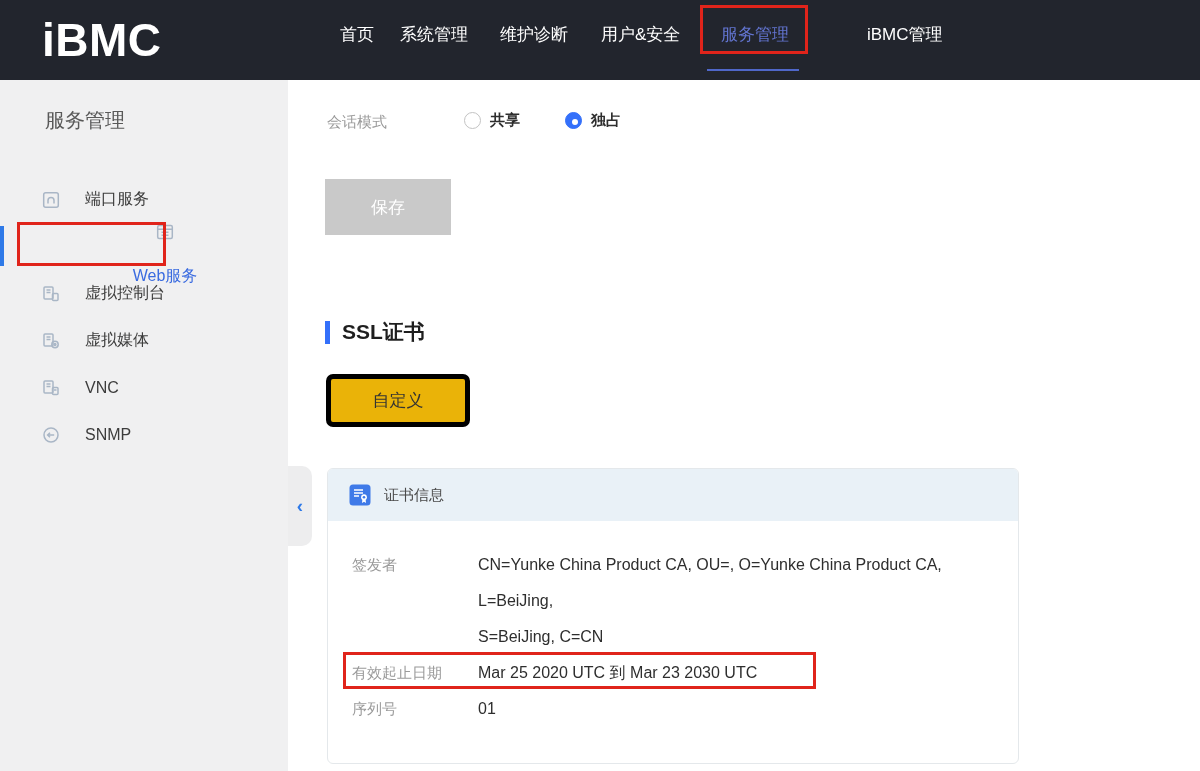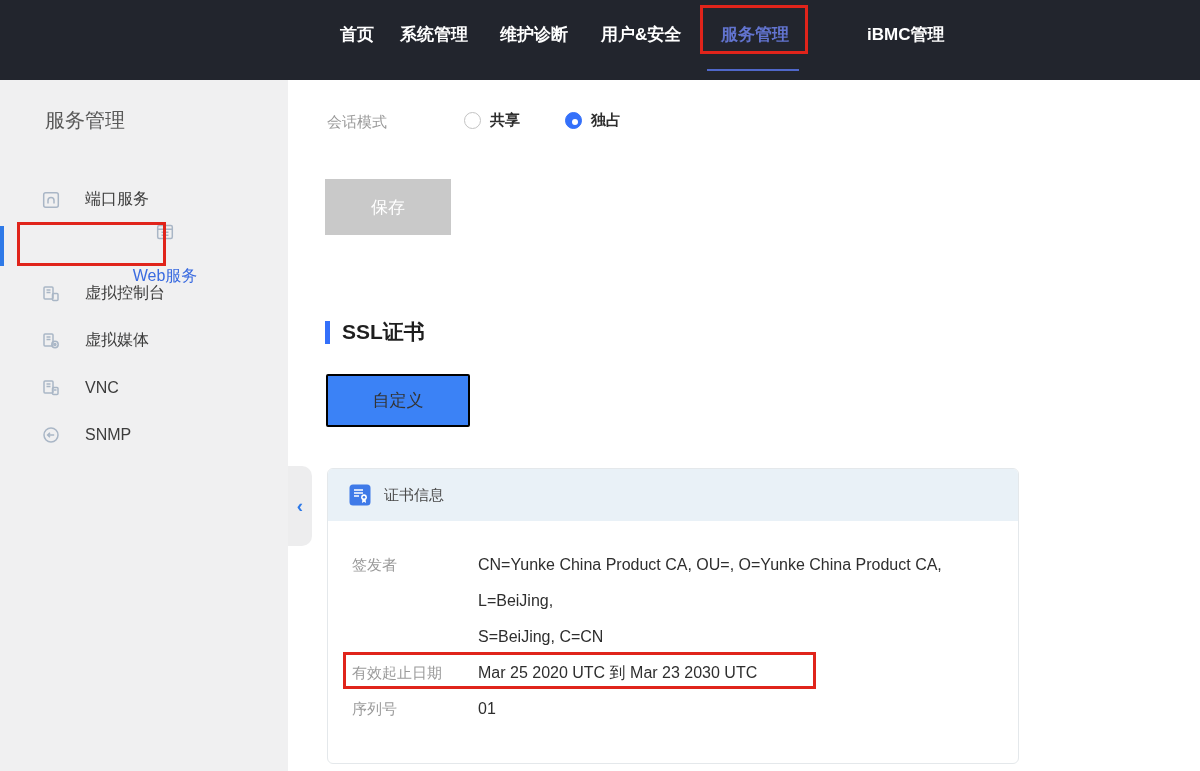--- a/index.html
+++ b/index.html
@@ -5,21 +5,21 @@
   * { box-sizing: border-box; }
   html,body { margin:0; padding:0; }
   body {
     width:1200px; height:771px; position:relative; overflow:hidden;
     background:#ffffff; font-family:"Liberation Sans", sans-serif;
   }
 
   
   .header { position:absolute; left:0; top:0; width:1200px; height:80px; background:#22252d; }
   .logo { position:absolute; left:42px; top:13px; font-size:46px; font-weight:800; color:#fff; letter-spacing:.5px; }
-  .nav-item { position:absolute; top:23px; font-size:17px; font-weight:bold; color:#fff; cursor:pointer; white-space:nowrap; }
+  .nav-item { position:absolute; top:23px; font-size:17px; font-weight:normal; color:#fff; cursor:pointer; white-space:nowrap; }
   .nav-item.active { color:#6274cf; }
   .nav-redbox { position:absolute; left:700px; top:5px; width:108px; height:49px; border:3px solid #e0241b; }
   .nav-underline { position:absolute; left:707px; top:69px; width:92px; height:2px; background:#4f67c9; }
 
   
   .sidebar { position:absolute; left:0; top:80px; width:288px; height:691px; background:#f0f0f1; }
   .sidebar-title { position:absolute; left:45px; top:27px; font-size:20px; color:#595959; }
   .side-menu { position:absolute; left:0; top:96px; width:100%; }
   .side-item { height:47px; display:flex; align-items:center; padding-left:42px; gap:25px; font-size:16px; color:#3c3c3c; cursor:pointer; }
   .side-item.active { color:#3a6be0;flex-direction:column; }
@@ -38,39 +38,40 @@
   .radio-opt.checked .radio-circle { background:#3470fa; border-color:#3470fa; }
   .radio-opt.checked .radio-circle::after { content:''; position:absolute; left:5.5px; top:5.5px; width:6px; height:6px; border-radius:50%; background:#fff; }
   .radio-label { font-size:15px; font-weight:bold; color:#2e2e2e; }
 
   .save-btn { position:absolute; left:325px; top:179px; width:126px; height:56px; background:#c9c9c9;
     color:#fff; font-size:17px; border:none; border-radius:0; cursor:pointer; font-family:inherit; }
 
   
   .ssl-bar { position:absolute; left:325px; top:321px; width:5px; height:23px; background:#3470fa; }
   .ssl-title { position:absolute; left:342px; top:318px; font-size:21px; font-weight:bold; color:#1e1e1e; }
-  .custom-btn { position:absolute; left:326px; top:374px; width:144px; height:53px; background:#3b82f6;
-    border:2px solid #000000; border-radius:2px; font-size:17px; color:#333; cursor:pointer; font-family:inherit; }
+  .custom-btn { position:absolute; left:326px; top:374px; width:144px; height:53px; background:#eab308;
+    border:5px solid #000000; border-radius:7px; font-size:17px; color:#333; cursor:pointer; font-family:inherit; }
 
   
   .cert-panel { position:absolute; left:327px; top:468px; width:692px; height:296px; background:#fff;
     border:1px solid #e4e8eb; border-radius:6px; }
   .cert-header { height:52px; background:#e9f1f7; border-radius:5px 5px 0 0; display:flex; align-items:center; padding-left:21px; gap:13px; }
   .cert-header .cert-icon svg { width:22px; height:22px; display:block; }
   .cert-title { font-size:15px; color:#4a4a4a; }
   .cert-body { padding:26px 20px 0 24px; }
   .cert-row { display:flex; line-height:36px; }
   .cert-row .cl { width:126px; flex-shrink:0; font-size:15px; color:#9a9a9a; }
   .cert-row .cv { font-size:16px; color:#2e2e2e; }
   .cert-redbox { position:absolute; left:15px; top:183px; width:473px; height:37px; border:3px solid #e0241b; }
 </style>
 </head>
 <body>
 
 <div class="header">
+  <div class="logo">iBMC</div>
   <div id="top-nav">
       <div class="nav-item" style="left: 340px;">首页</div>
       <div class="nav-item" style="left: 400px;">系统管理</div>
       <div class="nav-item" style="left: 500px;">维护诊断</div>
       <div class="nav-item" style="left: 601px;">用户&amp;安全</div>
       <div class="nav-item active" style="left: 721px;">服务管理</div>
       <div class="nav-item" style="left: 867px;">iBMC管理</div>
     </div>
   <div class="nav-redbox"></div>
   <div class="nav-underline"></div>

